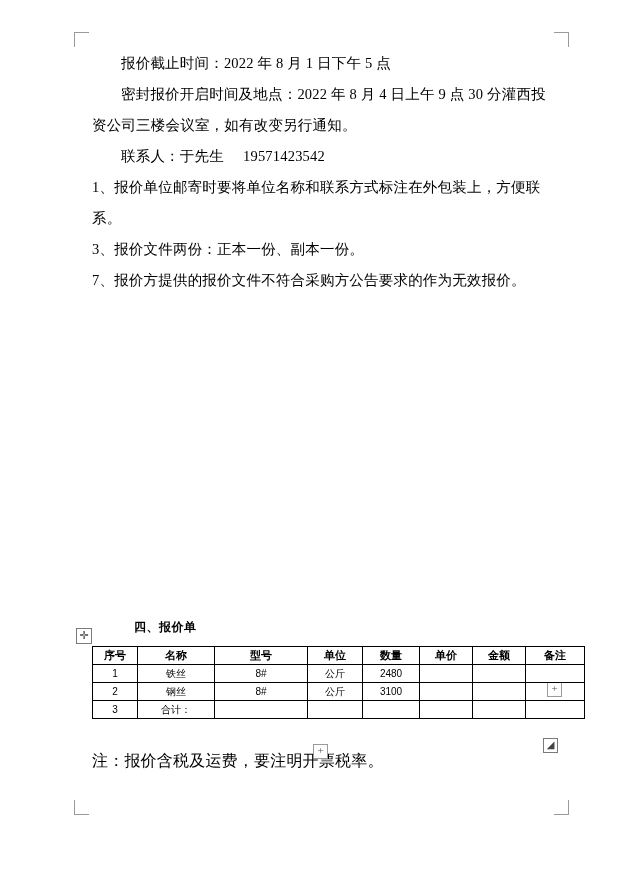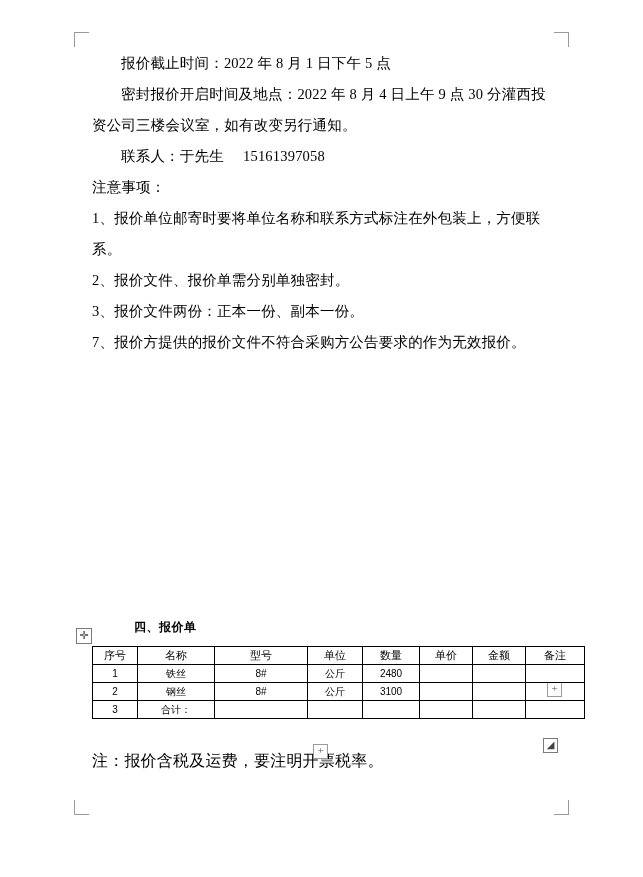--- a/index.html
+++ b/index.html
@@ -144,21 +144,21 @@
   }
   table.quote td, table.quote th {
     border: 1px solid #000000;
     height: 17px;
     padding: 0 2px;
     text-align: center;
     vertical-align: middle;
     font-weight: normal;
   }
   table.quote thead td {
-    font-weight: normal;
+    font-weight: bold;
     font-size: 11px;
   }
   .col-0 { width: 40px; }
   .col-1 { width: 72px; }
   .col-2 { width: 88px; }
   .col-3 { width: 50px; }
   .col-4 { width: 52px; }
   .col-5 { width: 48px; }
   .col-6 { width: 48px; }
   .col-7 { width: 54px; }
@@ -179,24 +179,22 @@
 <div id="page">
 
   <div class="crop tl"></div>
   <div class="crop tr"></div>
   <div class="crop bl"></div>
   <div class="crop br"></div>
 
   <div class="doc-body">
     <p class="para indent">报价截止时间：2022 年 8 月 1 日下午 5 点</p>
     <p class="para indent">密封报价开启时间及地点：2022 年 8 月 4 日上午 9 点 30 分灌西投资公司三楼会议室，如有改变另行通知。</p>
-    <p class="para indent">联系人：于先生     15161397058</p>
-    <p class="para">注意事项：</p>
+    <p class="para indent">联系人：于先生     19571423542</p>
     <p class="para">1、报价单位邮寄时要将单位名称和联系方式标注在外包装上，方便联系。</p>
-    <p class="para">2、报价文件、报价单需分别单独密封。</p>
     <p class="para">3、报价文件两份：正本一份、副本一份。</p>
     <p class="para">7、报价方提供的报价文件不符合采购方公告要求的作为无效报价。</p>
   </div>
 
   <div class="section-title">四、报价单</div>
 
   <div class="table-handle">✛</div>
   <div class="table-add-btn">+</div>
   <div class="table-insert-col">+</div>
   <div class="table-resize">◢</div>

